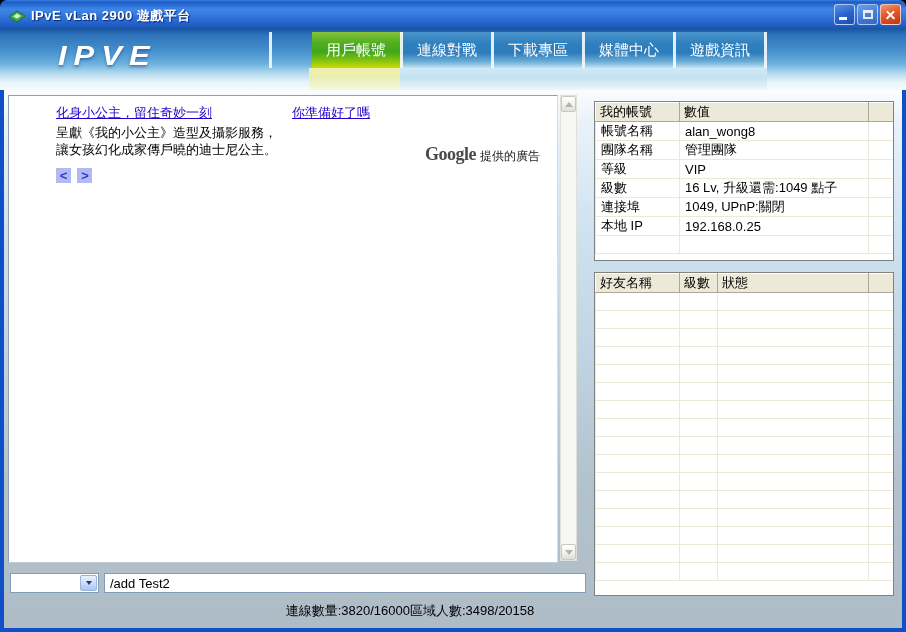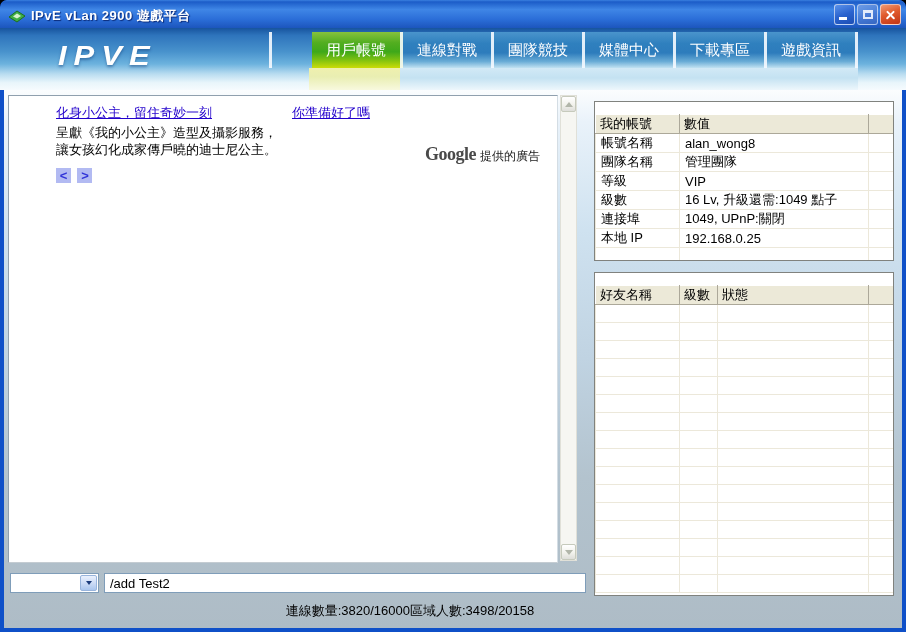--- a/index.html
+++ b/index.html
@@ -74,21 +74,21 @@
           background:linear-gradient(180deg,#ffffff 0%,#f2f2ec 55%,#dededa 100%);
           display:flex; align-items:center; justify-content:center; cursor:pointer; }
   .sbtn.up { top:0px; } .sbtn.down { bottom:0px; }
   .tri-up { width:0; height:0; border-left:4px solid transparent; border-right:4px solid transparent; border-bottom:5px solid #b2b6aa; }
   .tri-down { width:0; height:0; border-left:4px solid transparent; border-right:4px solid transparent; border-top:5px solid #b2b6aa; }
 
   
   .tbl { position:absolute; left:590px; width:300px; background:#fff; border:1px solid #80827e; overflow:hidden; }
   .tbl.account { top:11px; height:160px; }
   .tbl.friends { top:182px; height:324px; }
-  .tbl table { width:100%; border-collapse:collapse; table-layout:fixed;margin-top:12px; }
+  .tbl table { width:100%; border-collapse:collapse; table-layout:fixed; }
   .tbl th { background:#ece9d8; border:1px solid; border-color:#ffffff #aca899 #aca899 #ffffff;
             font-weight:normal; text-align:left; font-size:13px; color:#000; height:19px; padding:0 4px; cursor:pointer;
             white-space:nowrap; overflow:hidden; }
   .tbl td { border:1px solid #ece8da; font-size:13px; color:#000; height:18px; padding:0 5px;
             white-space:nowrap; overflow:hidden; }
 
   
   .combo { position:absolute; left:6px; top:483px; width:89px; height:20px; background:#fff;
            border:1px solid #7f9db9; cursor:pointer; }
   .combo-btn { position:absolute; right:1px; top:1px; width:17px; height:16px; border-radius:2px;
@@ -131,27 +131,24 @@
   <div class="banner">
     <div class="logo">IPVE</div>
     <div class="tabs">
       <div class="tab selected">
           <span>用戶帳號</span>
         </div>
       <div class="tab">
           <span>連線對戰</span>
         </div>
       <div class="tab">
-          <span>團隊競技</span>
+          <span>下載專區</span>
         </div>
       <div class="tab">
           <span>媒體中心</span>
-        </div>
-      <div class="tab">
-          <span>下載專區</span>
         </div>
       <div class="tab">
           <span>遊戲資訊</span>
         </div>
     </div>
   </div>
 
   <div class="client">
 
     <div class="ad-panel">

